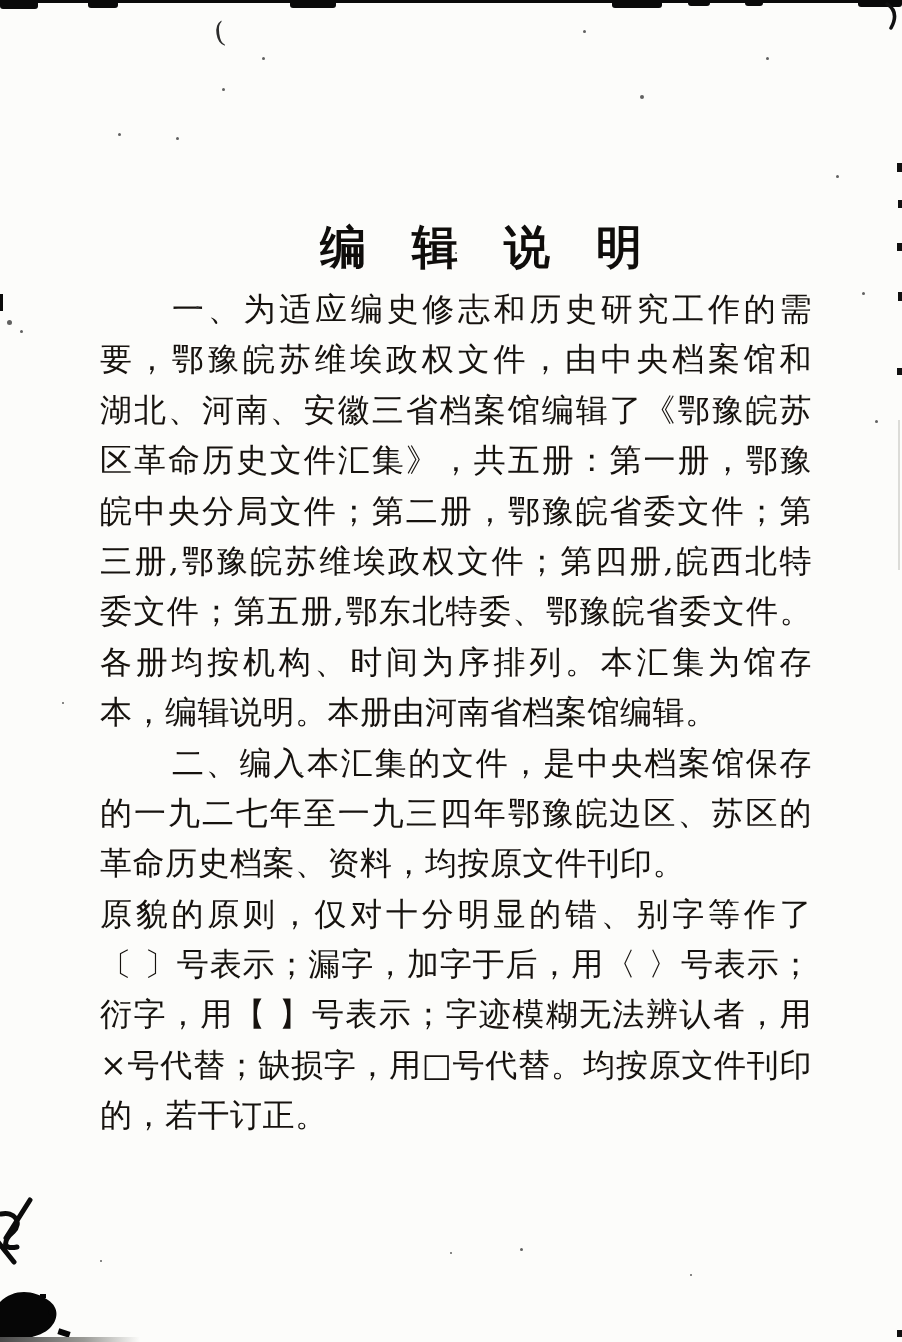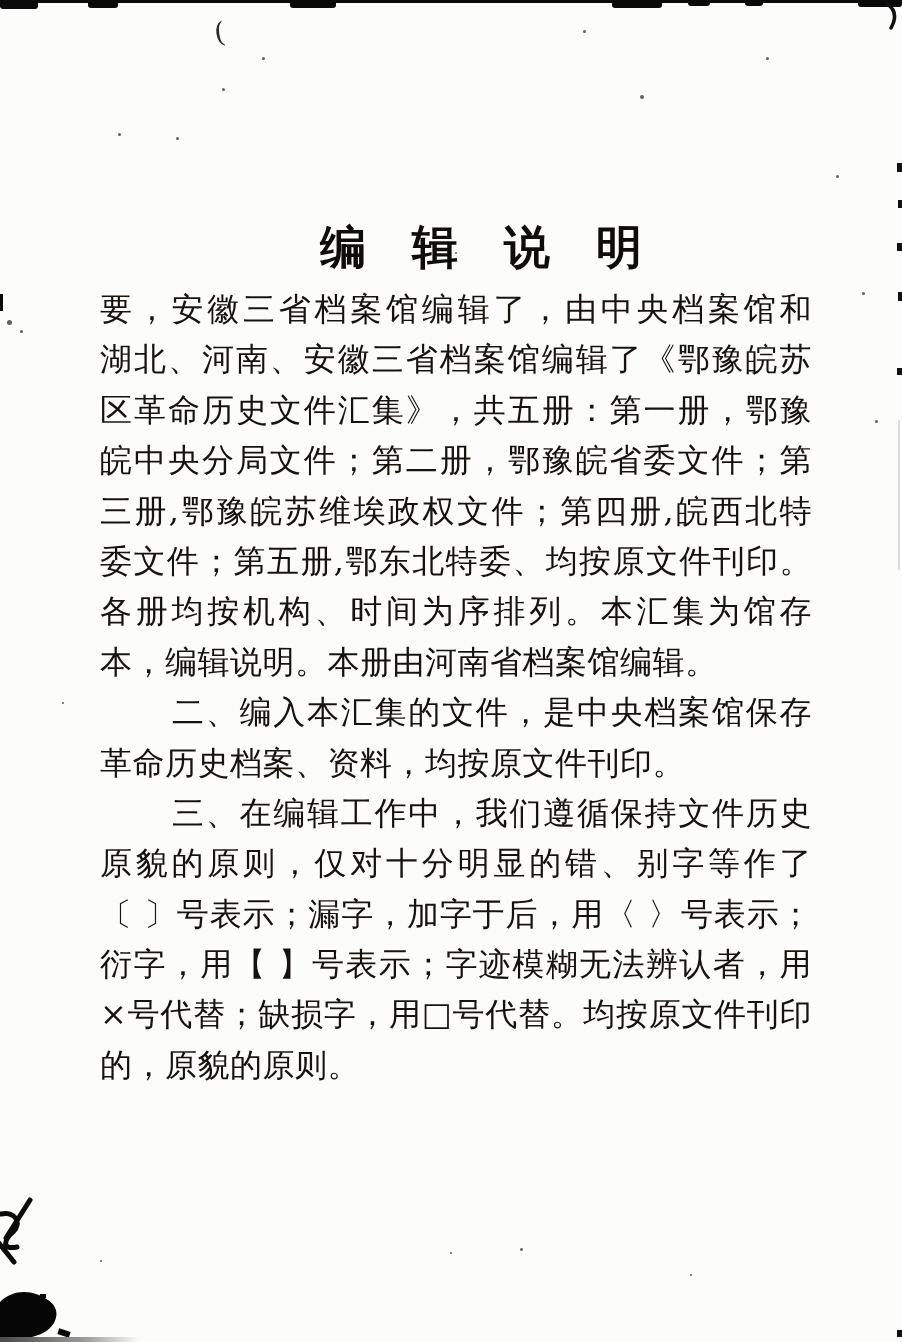--- a/index.html
+++ b/index.html
@@ -101,36 +101,37 @@
     <path d="M0 22 C14 8 34 10 48 20 C60 28 58 40 50 48 C40 58 18 60 0 62 Z" fill="#060606"></path>
     <circle cx="52" cy="32" r="3.5" fill="#060606"></circle>
     <rect x="40" y="14" width="6" height="4" fill="#060606"></rect>
     <rect x="58" y="50" width="12" height="6" fill="#060606" transform="rotate(18 64 53)"></rect>
   </svg>
   <div class="gray-strip"></div>
 
   <h1 class="doc-title">编辑说明</h1>
 
   <div class="doc-body">
-      <div class="text-line">要，安徽三省档案馆编辑了，由中央档案馆和</div>
+      <div class="text-line para-first">一、为适应编史修志和历史研究工作的需</div>
+      <div class="text-line">要，鄂豫皖苏维埃政权文件，由中央档案馆和</div>
       <div class="text-line">湖北、河南、安徽三省档案馆编辑了《鄂豫皖苏</div>
       <div class="text-line">区革命历史文件汇集》，共五册：第一册，鄂豫</div>
       <div class="text-line">皖中央分局文件；第二册，鄂豫皖省委文件；第</div>
       <div class="text-line">三册,鄂豫皖苏维埃政权文件；第四册,皖西北特</div>
-      <div class="text-line">委文件；第五册,鄂东北特委、均按原文件刊印。</div>
+      <div class="text-line">委文件；第五册,鄂东北特委、鄂豫皖省委文件。</div>
       <div class="text-line">各册均按机构、时间为序排列。本汇集为馆存</div>
       <div class="text-line para-last">本，编辑说明。本册由河南省档案馆编辑。</div>
       <div class="text-line para-first">二、编入本汇集的文件，是中央档案馆保存</div>
+      <div class="text-line">的一九二七年至一九三四年鄂豫皖边区、苏区的</div>
       <div class="text-line para-last">革命历史档案、资料，均按原文件刊印。</div>
-      <div class="text-line para-first">三、在编辑工作中，我们遵循保持文件历史</div>
       <div class="text-line">原貌的原则，仅对十分明显的错、别字等作了</div>
       <div class="text-line">〔 〕号表示；漏字，加字于后，用〈 〉号表示；</div>
       <div class="text-line">衍字，用【 】号表示；字迹模糊无法辨认者，用</div>
       <div class="text-line">×号代替；缺损字，用□号代替。均按原文件刊印</div>
-      <div class="text-line para-last">的，原貌的原则。</div>
+      <div class="text-line para-last">的，若干订正。</div>
     </div>
 
   <div id="specks">
       <div class="speck" style="left: 583px; top: 30px; width: 3px; height: 3px;"></div>
       <div class="speck" style="left: 766px; top: 57px; width: 3px; height: 3px;"></div>
       <div class="speck" style="left: 640px; top: 95px; width: 4px; height: 4px;"></div>
       <div class="speck" style="left: 262px; top: 57px; width: 3px; height: 3px;"></div>
       <div class="speck" style="left: 222px; top: 88px; width: 3px; height: 3px;"></div>
       <div class="speck" style="left: 118px; top: 133px; width: 3px; height: 3px;"></div>
       <div class="speck" style="left: 176px; top: 137px; width: 3px; height: 3px;"></div>

